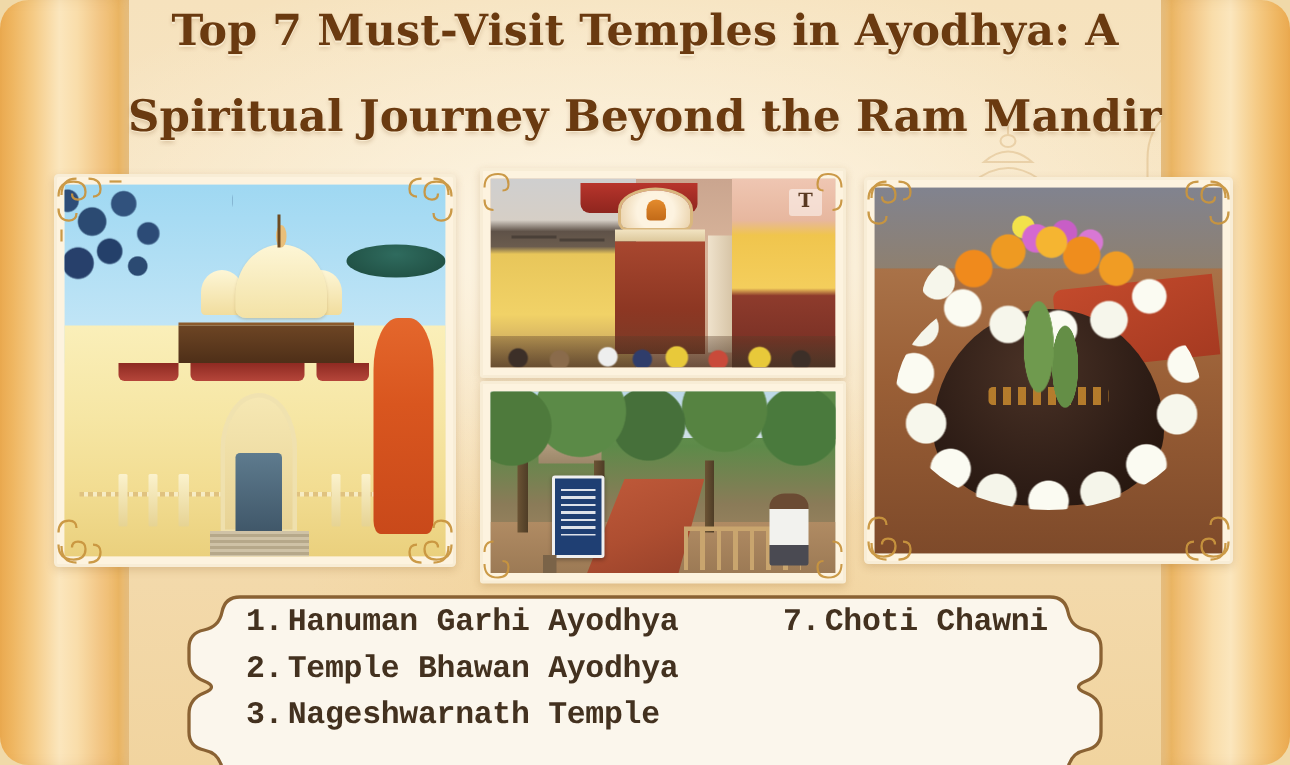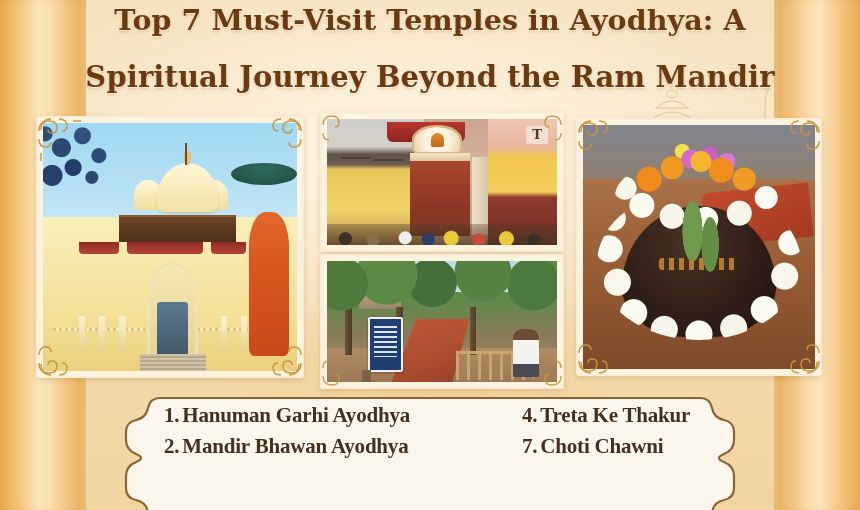--- a/index.html
+++ b/index.html
@@ -11,20 +11,21 @@
     position:relative;
   }
 
   
   .poster{
     position:absolute; inset:0;
     width:860px; height:510px;
     overflow:hidden;
     background:
       linear-gradient(180deg, #f6e2bd 0%, #f7e5c4 35%, #f4dcb1 62%, #f1d49f 100%);
+    border-radius: 19px;
   }
   
   .paper-wash{
     position:absolute; inset:0;
     background:
       radial-gradient(ellipse 70% 55% at 48% 32%, rgba(255,250,238,.85) 0%, rgba(255,248,232,0) 70%),
       radial-gradient(ellipse 40% 90% at 50% 100%, rgba(242,204,138,.55) 0%, rgba(242,204,138,0) 70%);
     pointer-events:none;
   }
 
@@ -291,21 +292,21 @@
   .list-panel{
     position:absolute; left:120px; top:392px; width:620px; height:125px; z-index:7;
   }
   .panel-svg{ position:absolute; inset:0; width:100%; height:100%; }
   .list-grid{
     position:absolute; left:44px; right:24px; top:8px;
     display:grid; grid-template-columns:350px 1fr; column-gap:8px;
   }
   .list-col{ display:block; }
   .list-item{
-    font-family:Liberation Serif, serif;
+    font-family:Liberation Mono, monospace;
     font-weight:700;
     font-size:21px;
     line-height:31px;
     color:#43311f;
     white-space:nowrap;
     letter-spacing:-.2px;
   }
   .list-item .num{ margin-right:3px; }
 </style>
 </head>
@@ -548,27 +549,27 @@
         Q 590 6 580 6
         Z" fill="#fbf6ec" stroke="#8a6233" stroke-width="2.2"></path>
     </svg>
 
     <div class="list-grid">
       <div class="list-col">
         <div class="list-item">
           <span class="num">1.</span><span>Hanuman Garhi Ayodhya</span>
         </div>
         <div class="list-item">
-          <span class="num">2.</span><span>Mandir Bhawan Ayodhya</span>
+          <span class="num">2.</span><span>Temple Bhawan Ayodhya</span>
+        </div>
+        <div class="list-item">
+          <span class="num">3.</span><span>Nageshwarnath Temple</span>
         </div>
       </div>
       <div class="list-col">
         <div class="list-item">
-          <span class="num">4.</span><span>Treta Ke Thakur</span>
-        </div>
-        <div class="list-item">
           <span class="num">7.</span><span>Choti Chawni</span>
         </div>
       </div>
     </div>
   </div>
 
 </div>
 
 </body></html>

